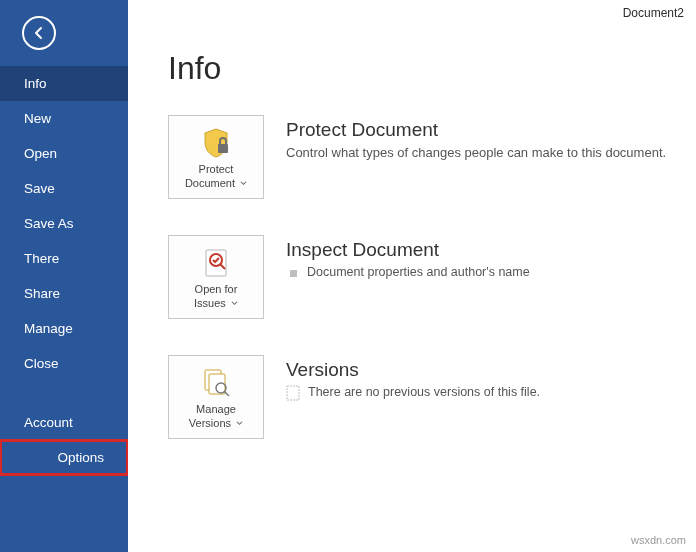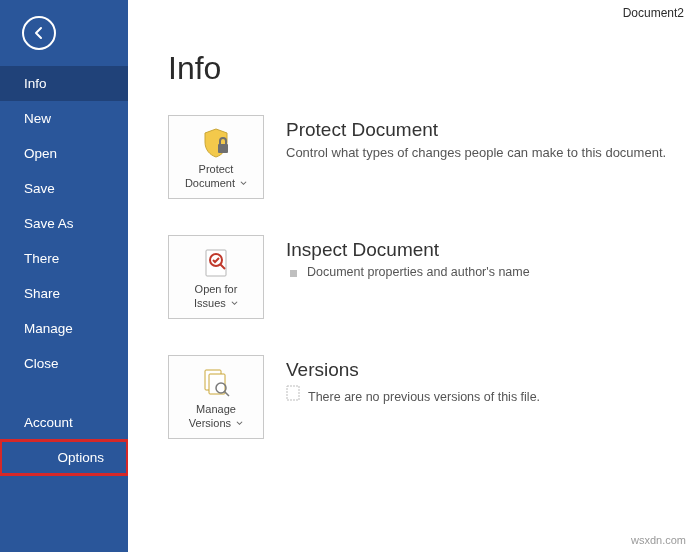--- a/index.html
+++ b/index.html
@@ -122,21 +122,21 @@
 }
 .bullet-list li::before {
   content: "";
   display: inline-block;
   width: 7px; height: 7px;
   background: #bfbfbf;
   margin: 5px 10px 0 0;
 }
 .versions-row {
   display: flex;
-  align-items: flex-end;
+  align-items: flex-start;
   font-size: 12.5px;
   color: #555;
 }
 .versions-row .vicon {
   margin-right: 8px;
 }
 .watermark {
   position: absolute;
   right: 10px;
   bottom: 6px;

